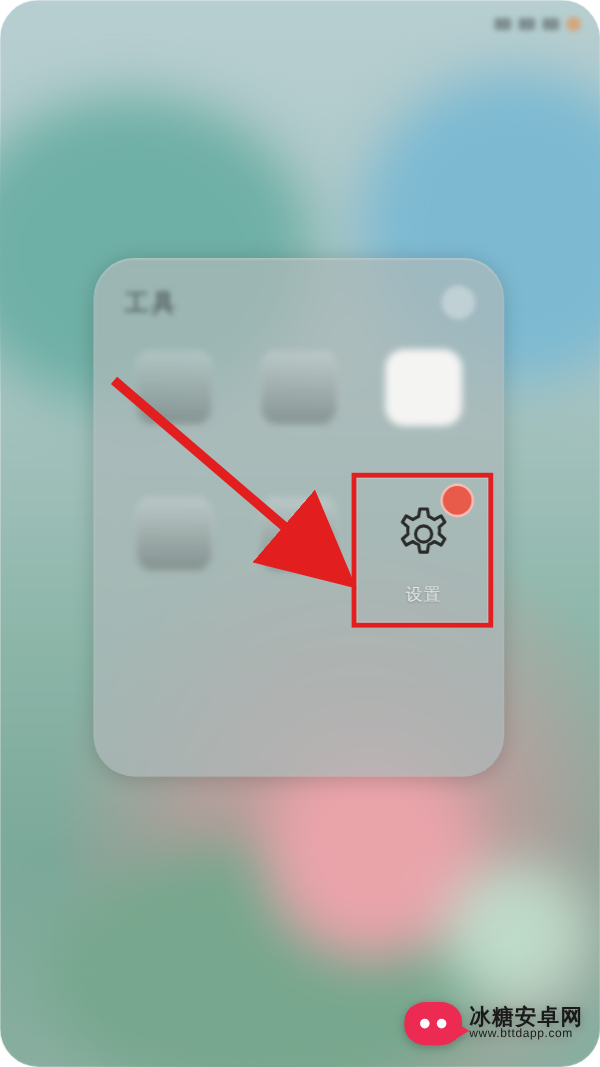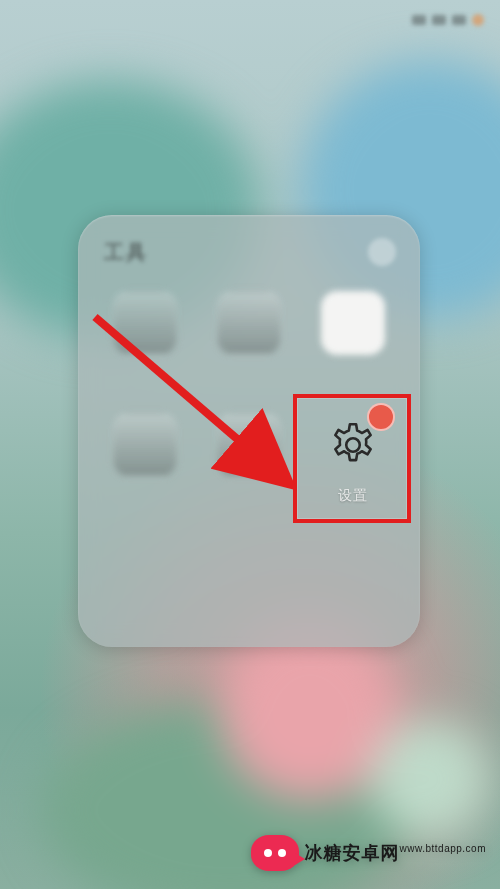--- a/index.html
+++ b/index.html
@@ -3,20 +3,21 @@
   <meta charset="utf-8">
   <style>
     * { margin: 0; padding: 0; box-sizing: border-box; }
     html, body { width: 500px; height: 889px; overflow: hidden; font-family: -apple-system, "PingFang SC", sans-serif; }
     .screen {
       width: 500px; height: 889px; position: relative;
       background:
         radial-gradient(circle at 60% 78%, rgba(225,150,155,.85) 0, rgba(225,150,155,.5) 140px, transparent 260px),
         linear-gradient(180deg, #b8cfd1 0%, #a9c5c3 35%, #8db6a9 60%, #7ba99a 80%, #8aafa0 100%);
       filter: blur(0);
+      border-radius: 32px;
     }
     
     .bg-blur {
       position: absolute; inset: 0;
       filter: blur(22px);
     }
     .bg-blur > div { position: absolute; border-radius: 50%; }
     .bb1 { width: 300px; height: 260px; left: -40px; top: 80px; background: #6fb0a6; }
     .bb2 { width: 260px; height: 260px; right: -60px; top: 60px; background: #7dbad2; }
     .bb3 { width: 380px; height: 220px; left: 40px; top: 700px; background: #77a78e; }
@@ -100,21 +101,21 @@
     }
     .wm-bubble {
       position: relative; width: 48px; height: 36px; background: #ec2a52; border-radius: 18px / 16px;
     }
     .wm-bubble::after {
       content: ""; position: absolute; right: -6px; bottom: 6px; width: 0; height: 0;
       border-left: 10px solid #ec2a52; border-top: 6px solid transparent; border-bottom: 6px solid transparent;
     }
     .wm-eyes { position: absolute; inset: 0; display: flex; align-items: center; justify-content: center; gap: 6px; }
     .wm-eyes span { width: 8px; height: 8px; background: #fff; border-radius: 50%; display: block; }
-    .wm-text { display: flex; line-height: 1.05; }
+    .wm-text { display: flex; flex-direction: column; line-height: 1.05; }
     .wm-cn { font-size: 18px; font-weight: 900; color: #1a1a1a; letter-spacing: 1px; }
     .wm-url { font-size: 10px; font-weight: 400; color: #1a1a1a; letter-spacing: .5px; }
   </style>
 </head>
 <body>
 
 <div class="screen">
   <div class="bg-blur">
     <div class="bb1"></div>
       <div class="bb2"></div>

